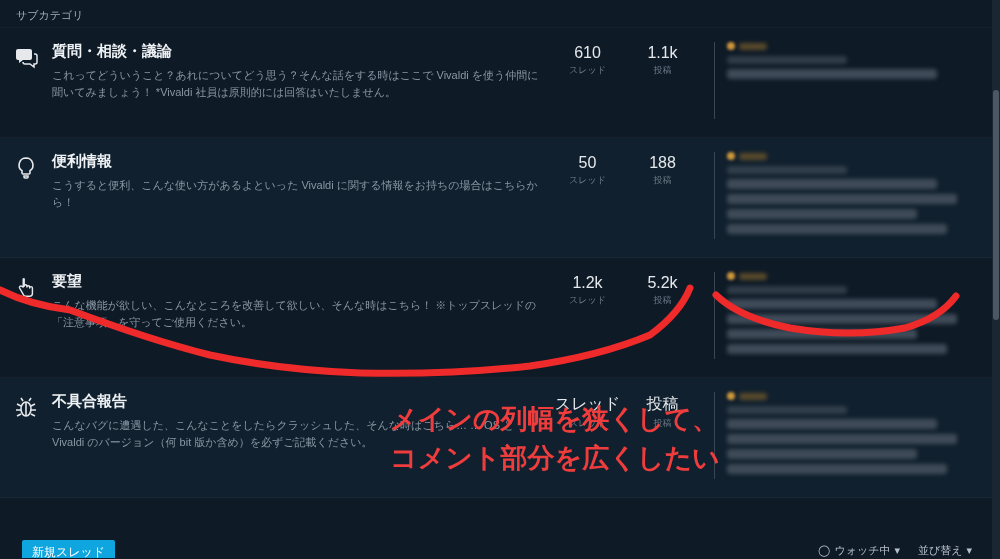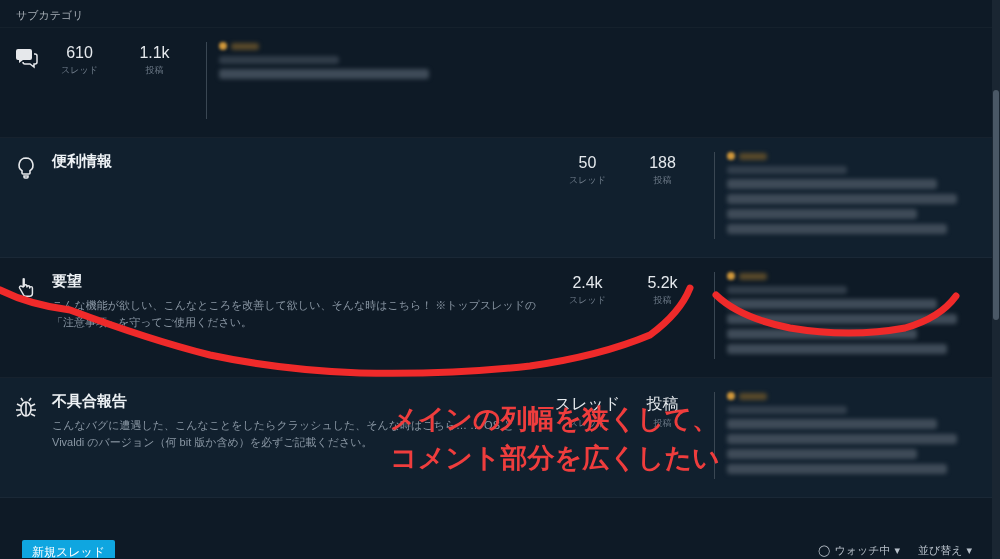--- a/index.html
+++ b/index.html
@@ -157,20 +157,24 @@
 <div class="container">
   <div class="subcat-header">サブカテゴリ</div>
   <div class="cat-list" id="cat-list">
       <div class="cat-row">
         <div class="cat-icon chat">
           <svg viewBox="0 0 24 24">
             <path d="M4 3h12a2 2 0 012 2v7a2 2 0 01-2 2H9l-4 3v-3H4a2 2 0 01-2-2V5a2 2 0 012-2z"></path>
             <path d="M20 8h1a2 2 0 012 2v6a2 2 0 01-2 2h-1v3l-4-3h-5a2 2 0 01-2-2" fill="none" stroke="#e6e8eb" stroke-width="1.5"></path>
           </svg>
         </div>
+        <div class="cat-main">
+          <div class="cat-title">質問・相談・議論</div>
+          <div class="cat-desc">これってどういうこと？あれについてどう思う？そんな話をする時はここで Vivaldi を使う仲間に聞いてみましょう！ *Vivaldi 社員は原則的には回答はいたしません。</div>
+        </div>
         <div class="cat-stats">
           <div class="stat-col">
             <div class="stat-val">610</div>
             <div class="stat-lbl">スレッド</div>
           </div>
           <div class="stat-col">
             <div class="stat-val">1.1k</div>
             <div class="stat-lbl">投稿</div>
           </div>
         </div>
@@ -185,20 +189,21 @@
         </div>
       </div>
       <div class="cat-row alt">
         <div class="cat-icon bulb">
           <svg viewBox="0 0 24 24">
             <path d="M12 2a7 7 0 00-4 12.7V17a1 1 0 001 1h6a1 1 0 001-1v-2.3A7 7 0 0012 2zm-2 18h4v1a1 1 0 01-1 1h-2a1 1 0 01-1-1z" fill="none" stroke="#e6e8eb" stroke-width="1.6"></path>
           </svg>
         </div>
         <div class="cat-main">
           <div class="cat-title">便利情報</div>
+          <div class="cat-desc">こうすると便利、こんな使い方があるよといった Vivaldi に関する情報をお持ちの場合はこちらから！</div>
         </div>
         <div class="cat-stats">
           <div class="stat-col">
             <div class="stat-val">50</div>
             <div class="stat-lbl">スレッド</div>
           </div>
           <div class="stat-col">
             <div class="stat-val">188</div>
             <div class="stat-lbl">投稿</div>
           </div>
@@ -221,21 +226,21 @@
           <svg viewBox="0 0 24 24">
             <path d="M9 2v9l-2-1a1.5 1.5 0 00-2 2l4 7a3 3 0 003 2h4a3 3 0 003-3v-6a1.5 1.5 0 00-3 0V11a1.5 1.5 0 00-3 0V10a1.5 1.5 0 00-3 0V2a1.5 1.5 0 00-1 0z" fill="none" stroke="#e6e8eb" stroke-width="1.6" stroke-linejoin="round"></path>
           </svg>
         </div>
         <div class="cat-main">
           <div class="cat-title">要望</div>
           <div class="cat-desc">こんな機能が欲しい、こんなところを改善して欲しい、そんな時はこちら！ ※トップスレッドの「注意事項」を守ってご使用ください。</div>
         </div>
         <div class="cat-stats">
           <div class="stat-col">
-            <div class="stat-val">2.4k</div>
+            <div class="stat-val">1.2k</div>
             <div class="stat-lbl">スレッド</div>
           </div>
           <div class="stat-col">
             <div class="stat-val">5.2k</div>
             <div class="stat-lbl">投稿</div>
           </div>
         </div>
         <div class="v-divider"></div>
         <div class="cat-latest">
           <div style="display:flex;align-items:center;margin-bottom:6px">

